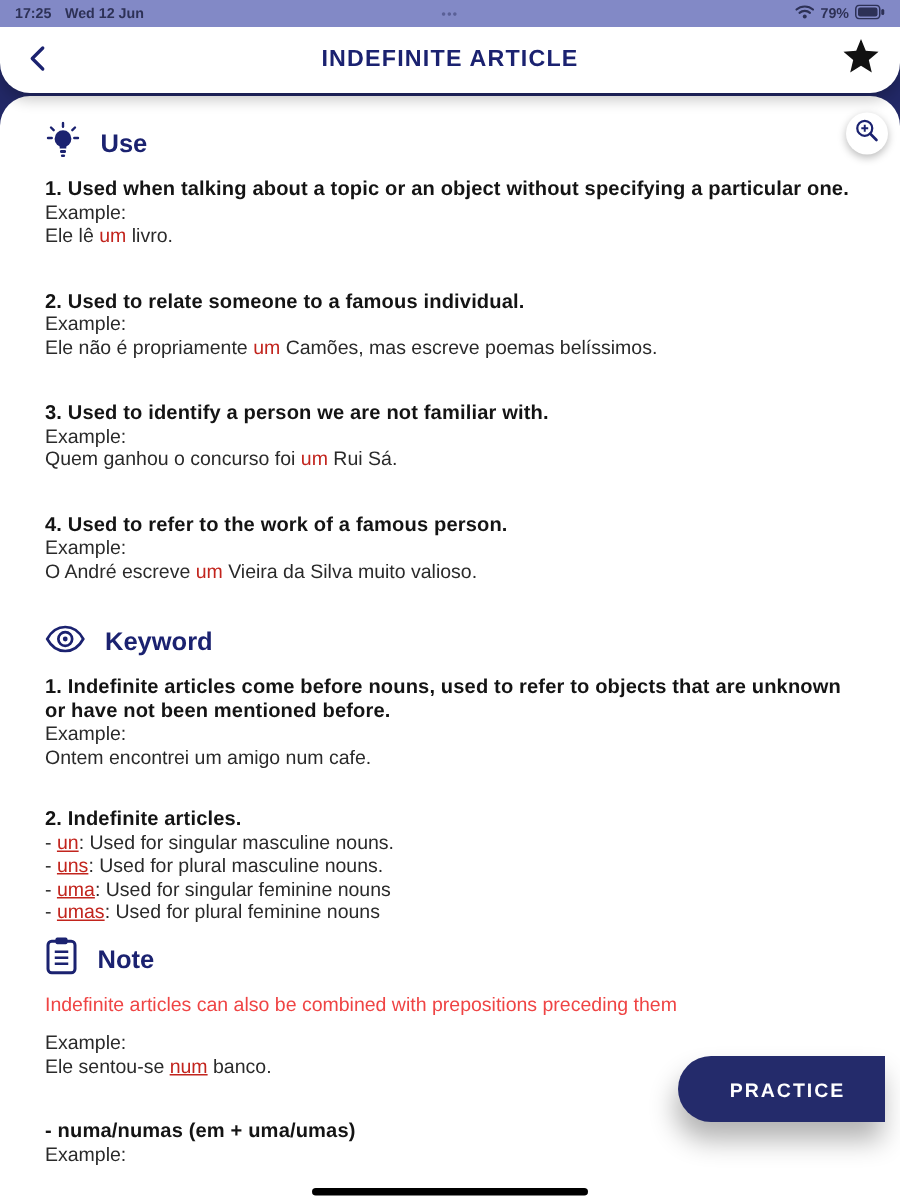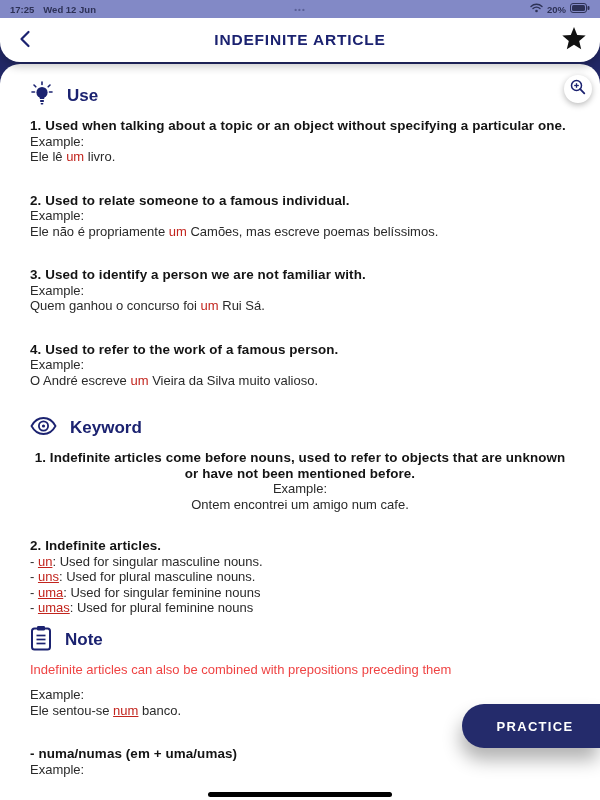--- a/index.html
+++ b/index.html
@@ -60,21 +60,21 @@
   
   .zoom-btn {
     position:absolute; top:75px; right:8px; width:28px; height:28px;
     background:#fff; border-radius:50%; z-index:20;
     box-shadow:0 2px 6px rgba(0,0,0,0.28);
     display:flex; align-items:center; justify-content:center; cursor:pointer;
   }
 
   
   .practice-btn {
-    position:absolute; top:704px; right:0; height:44px; min-width:138px;
+    position:absolute; top:704px; right:10px; height:44px; min-width:138px;
     background:#242b6b; color:#ffffff; z-index:25;
     border-radius:24px 0 0 24px;
     display:flex; align-items:center; justify-content:center;
     padding:0 26px 0 34px;
     font-size:13px; font-weight:800; letter-spacing:1.3px;
     box-shadow:-2px 12px 18px rgba(0,0,0,0.30); cursor:pointer;
   }
 
   
   .home-indicator {
@@ -92,21 +92,21 @@
   </div>
   <div class="sb-center">•••</div>
   <div class="sb-right">
     <span>
       <svg width="13" height="10" viewBox="0 0 13 10">
           <path d="M1 3.4 C4 0.6 9 0.6 12 3.4" fill="none" stroke="#2d3156" stroke-width="1.4" stroke-linecap="round"></path>
           <path d="M3 5.6 C5 3.8 8 3.8 10 5.6" fill="none" stroke="#2d3156" stroke-width="1.4" stroke-linecap="round"></path>
           <circle cx="6.5" cy="8" r="1.3" fill="#2d3156"></circle>
         </svg>
     </span>
-    <span>20%</span>
+    <span>79%</span>
     <span>
       <svg width="20" height="10" viewBox="0 0 20 10">
           <rect x="0.5" y="0.5" width="16" height="9" rx="2.5" fill="none" stroke="#2d3156"></rect>
           <rect x="2" y="2" width="13" height="6" rx="1.5" fill="#2d3156"></rect>
           <rect x="17.5" y="3" width="2" height="4" rx="1" fill="#2d3156"></rect>
         </svg>
     </span>
   </div>
 </div>
 
@@ -188,21 +188,21 @@
     <span>
       <svg width="27" height="20" viewBox="0 0 27 20">
           <path d="M1.5 10 C5 3.5 9 2 13.5 2 C18 2 22 3.5 25.5 10 C22 16.5 18 18 13.5 18 C9 18 5 16.5 1.5 10 Z" fill="none" stroke="#1b2270" stroke-width="1.8"></path>
           <circle cx="13.5" cy="10" r="4.6" fill="none" stroke="#1b2270" stroke-width="1.8"></circle>
           <circle cx="13.5" cy="10" r="1.6" fill="#1b2270"></circle>
         </svg>
     </span>
     <span class="label">Keyword</span>
   </div>
 
-  <div class="item" style="margin-bottom:26px;text-align:center;">
+  <div class="item" style="margin-bottom:26px;">
     <div class="item-title">1. Indefinite articles come before nouns, used to refer to objects that are unknown or have not been mentioned before.</div>
     <div class="line">Example:</div>
     <div class="line"><span>Ontem encontrei um amigo num cafe.</span></div>
   </div>
 
   <div class="item" style="margin-bottom:0;">
     <div class="item-title">2. Indefinite articles.</div>
     <div class="line"><span>- </span><span class="seg-red-u">un</span><span>: Used for singular masculine nouns.</span></div>
     <div class="line"><span>- </span><span class="seg-red-u">uns</span><span>: Used for plural masculine nouns.</span></div>
     <div class="line"><span>- </span><span class="seg-red-u">uma</span><span>: Used for singular feminine nouns</span></div>

